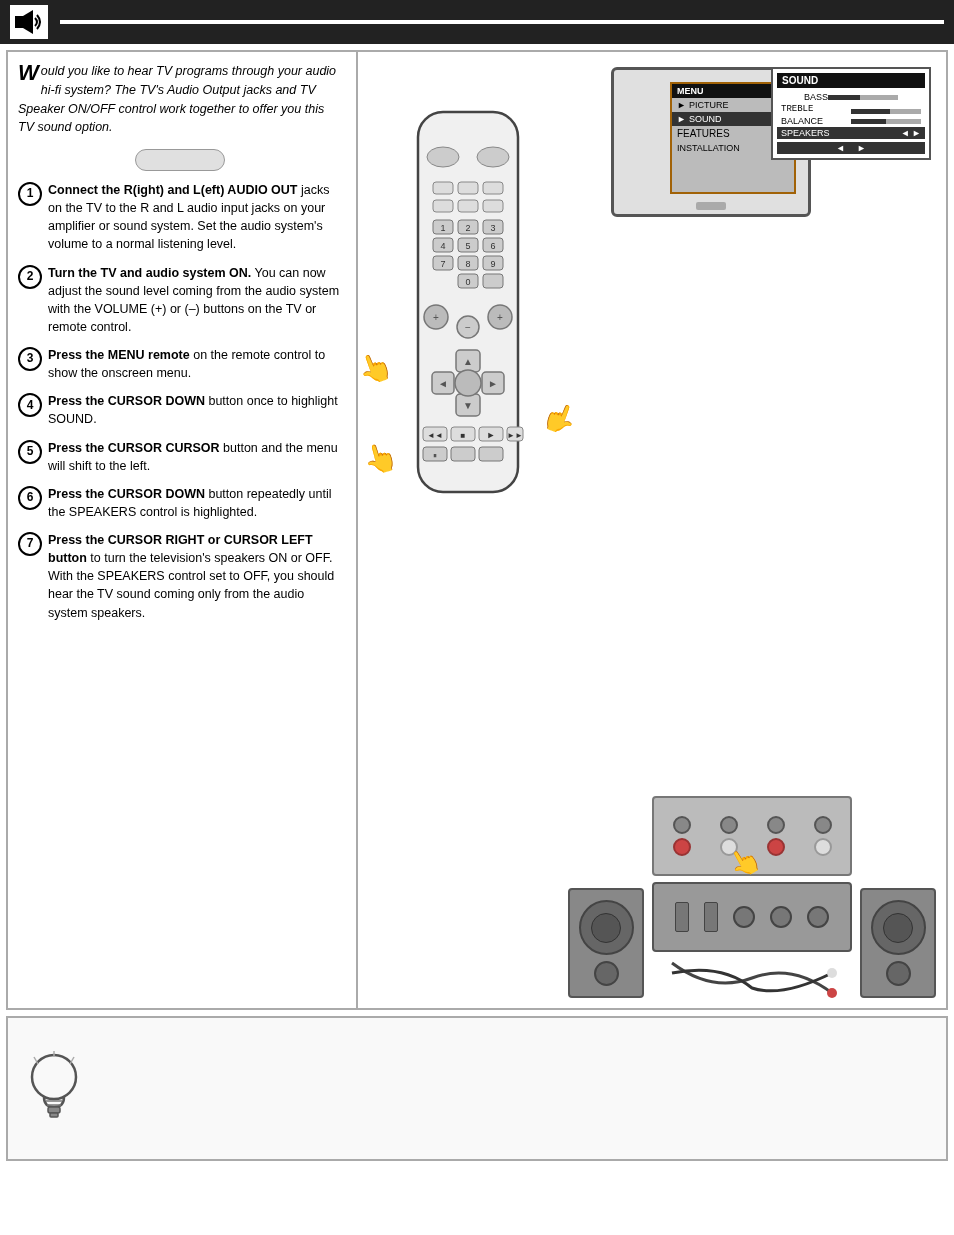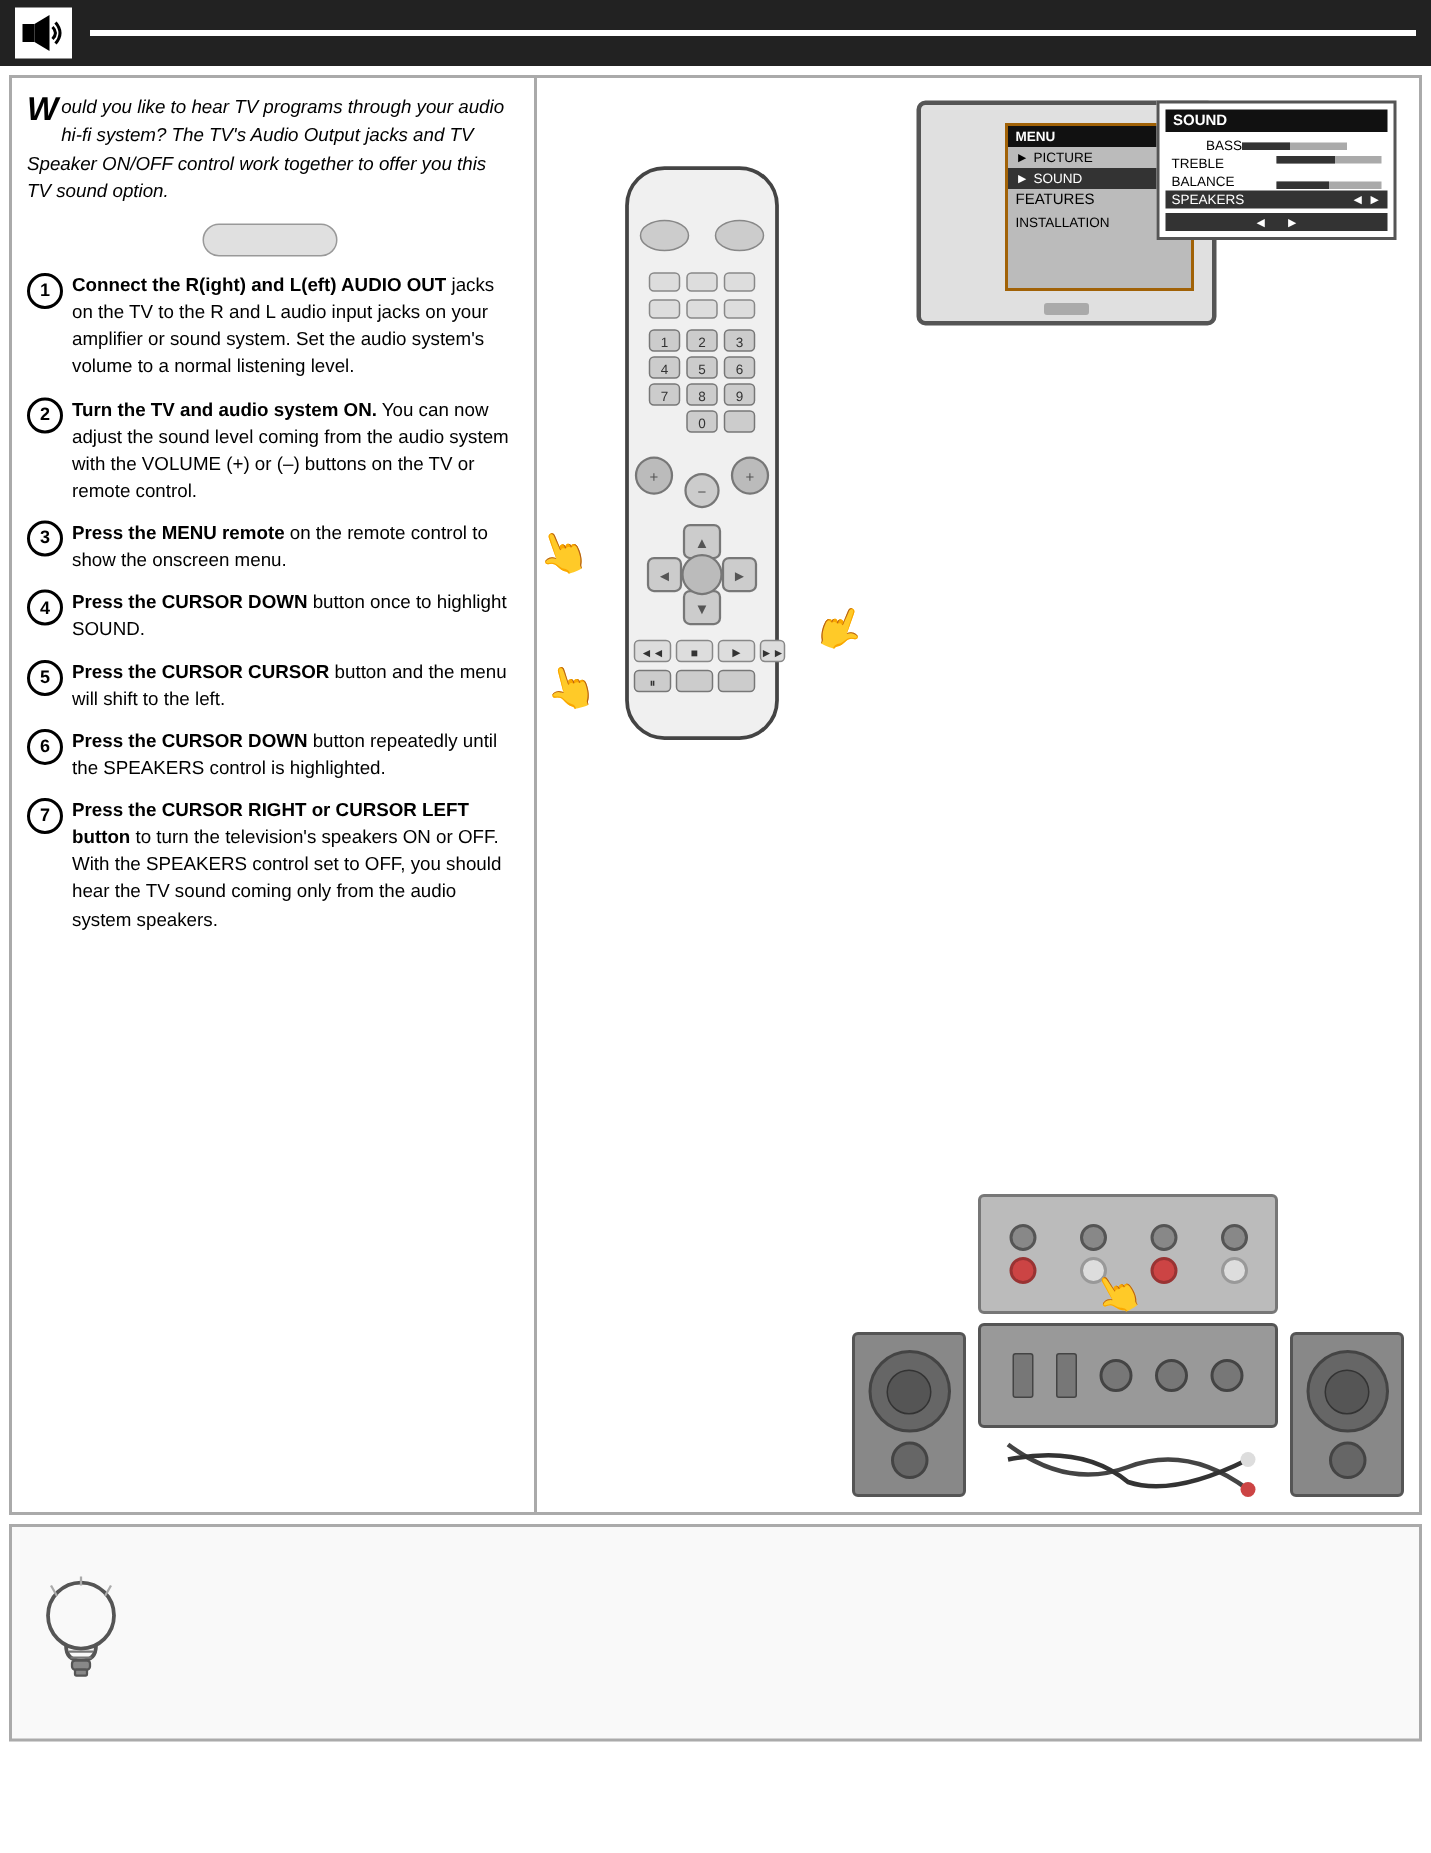--- a/index.html
+++ b/index.html
@@ -331,27 +331,27 @@
         </div>
 
         <div style="position:absolute; top:0; right:0; width:160px; background:#fff; border:2px solid #555; padding:4px;">
           <div style="background:#111; color:#fff; font-size:10px; font-weight:bold; padding:2px 5px; margin-bottom:3px;">SOUND</div>
           <div style="font-size:9px; padding:1px 4px; display:flex; align-items:center; justify-content:center;">
             <span>BASS</span>
             <div style="width:70px; height:5px; background:#aaa; position:relative;">
               <div style="width:45%; height:100%; background:#333;"></div>
             </div>
           </div>
-          <div style="font-size:9px; padding:1px 4px; display:flex; align-items:flex-start; justify-content:space-between;">
+          <div style="font-size:9px; padding:1px 4px; display:flex; align-items:flex-end; justify-content:space-between;font-family:Liberation Mono, monospace;">
             <span>TREBLE</span>
             <div style="width:70px; height:5px; background:#aaa; position:relative;">
               <div style="width:55%; height:100%; background:#333;"></div>
             </div>
           </div>
-          <div style="font-size:9px; padding:1px 4px; display:flex; align-items:flex-end; justify-content:space-between;">
+          <div style="font-size:9px; padding:1px 4px; display:flex; align-items:center; justify-content:space-between;">
             <span>BALANCE</span>
             <div style="width:70px; height:5px; background:#aaa; position:relative;">
               <div style="width:50%; height:100%; background:#333;"></div>
             </div>
           </div>
           <div style="font-size:9px; padding:1px 4px; background:#333; color:#fff; display:flex; align-items:center; justify-content:space-between;text-align:center;">
             <span>SPEAKERS</span>
             <span>◄ ►</span>
           </div>
 

